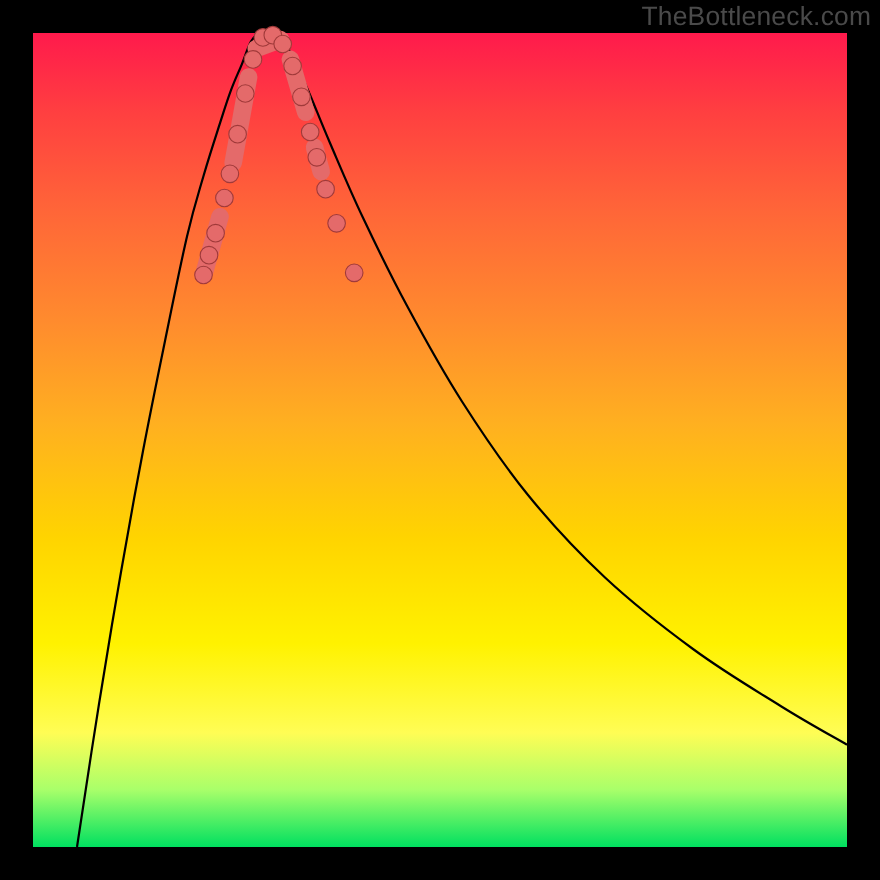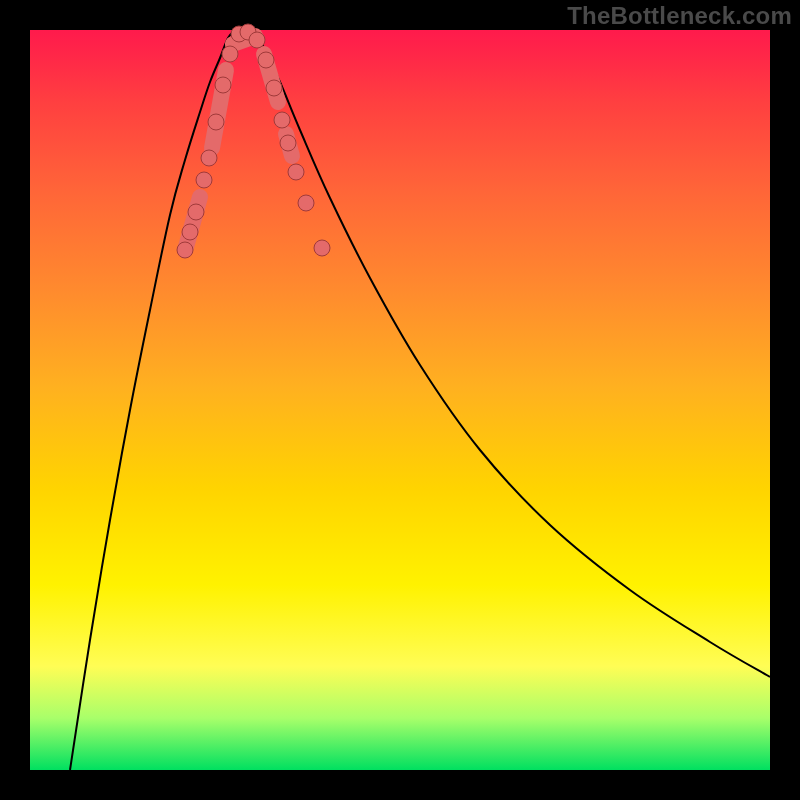--- a/index.html
+++ b/index.html
@@ -28,21 +28,21 @@
       #fffd55 86%,
       #a8ff6a 93%,
       #00e060 100%);
   }
   .watermark {
     position: absolute;
     top: 2px;
     right: 8px;
     color: #4a4a4a;
     font-size: 24px;
-    font-weight: 700;
+    font-weight: 400;
     letter-spacing: 0.2px;
     z-index: 5;
   }
   svg.plot {
     position: absolute;
     left: 30px;
     top: 30px;
     width: 740px;
     height: 740px;
     overflow: visible;

